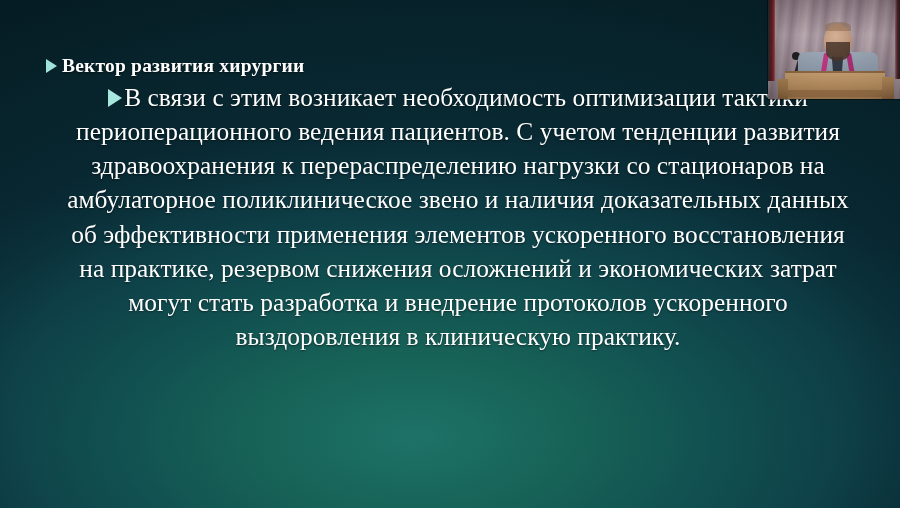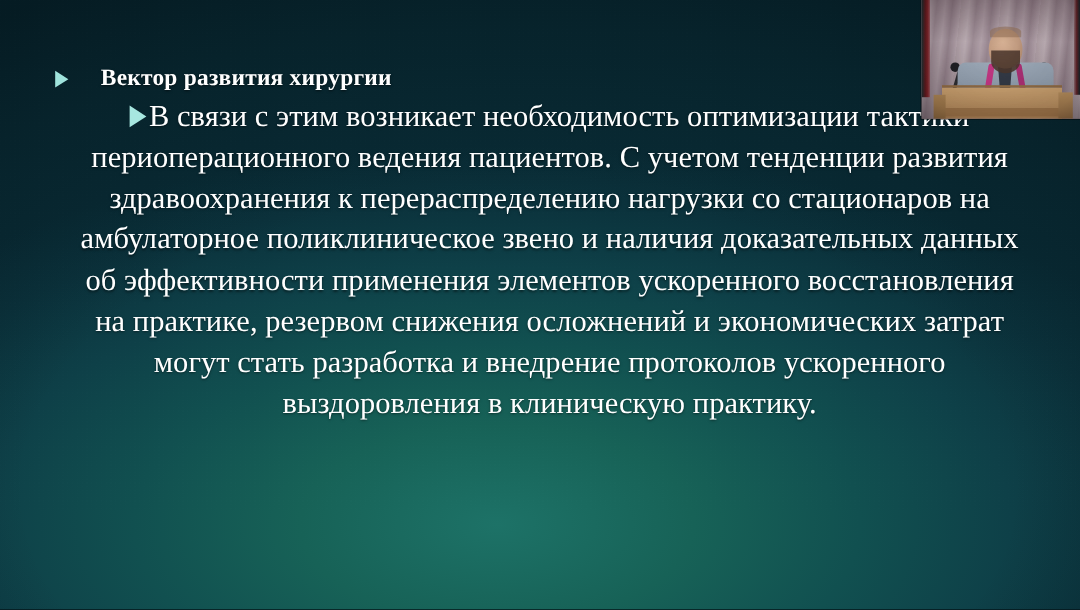--- a/index.html
+++ b/index.html
@@ -37,21 +37,21 @@
       repeating-linear-gradient(90deg, rgba(255,255,255,.05) 0px, rgba(255,255,255,.05) 1px, rgba(0,0,0,0) 1px, rgba(0,0,0,0) 4px);
   }
 
   
   #title-row {
     position: absolute;
     left: 46px;
     top: 55px;
     display: flex;
     align-items: center;
-    gap: 27px;
+    gap: 5px;
     z-index: 4;
   }
   .tri {
     width: 0;
     height: 0;
     border-style: solid;
     border-width: 8px 0 8px 13px;
     border-color: transparent transparent transparent #9fe3dc;
     flex: 0 0 auto;
   }

